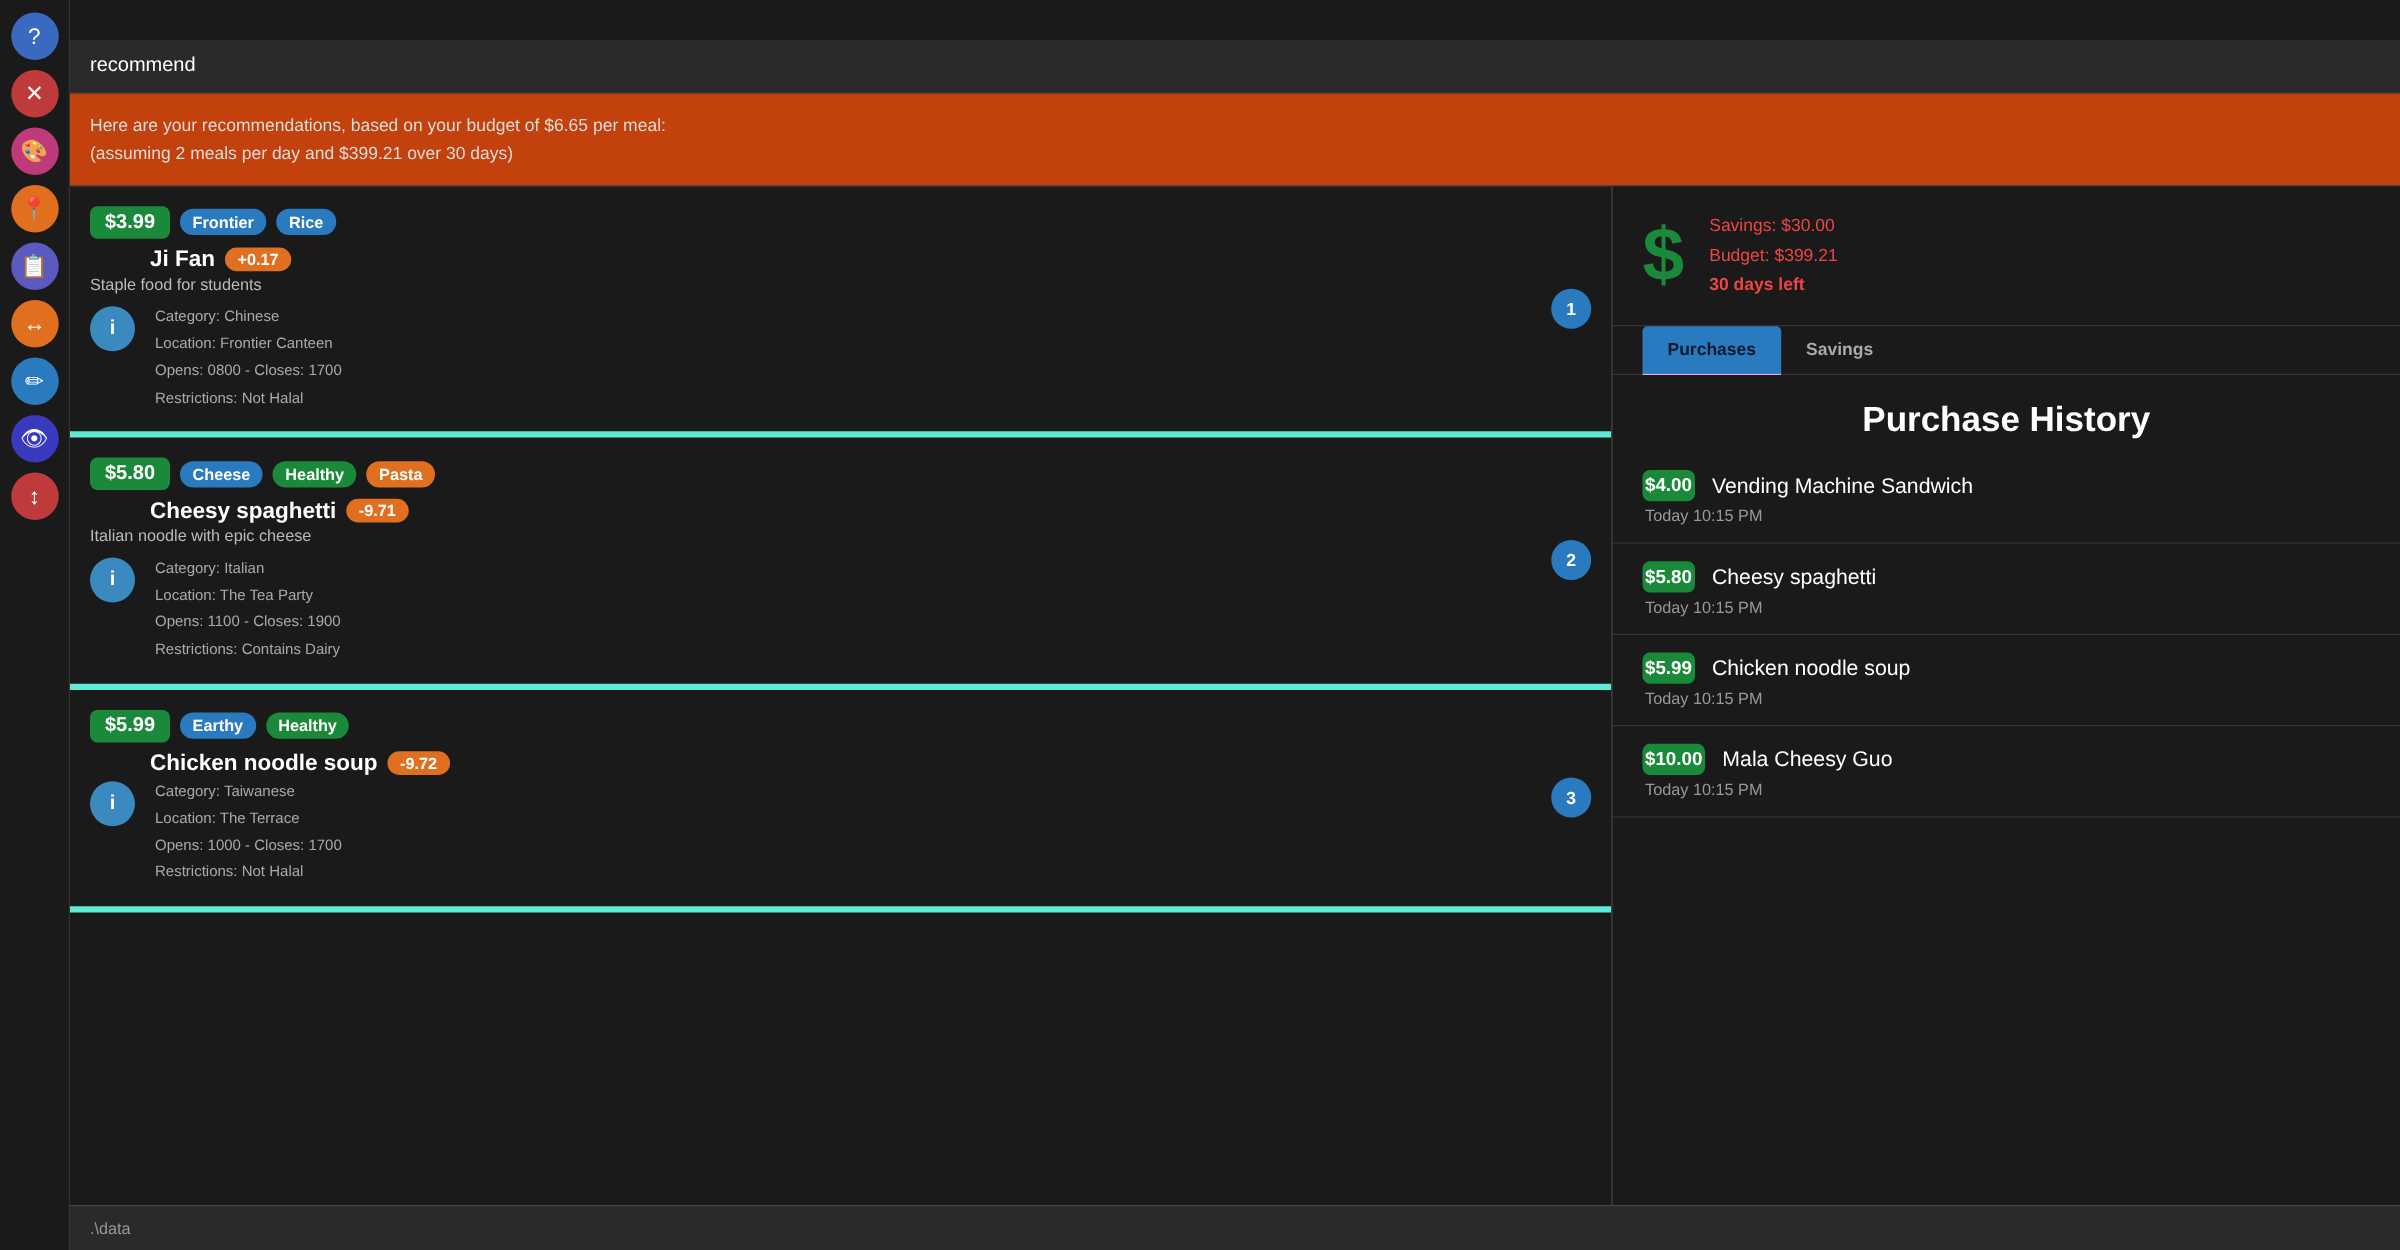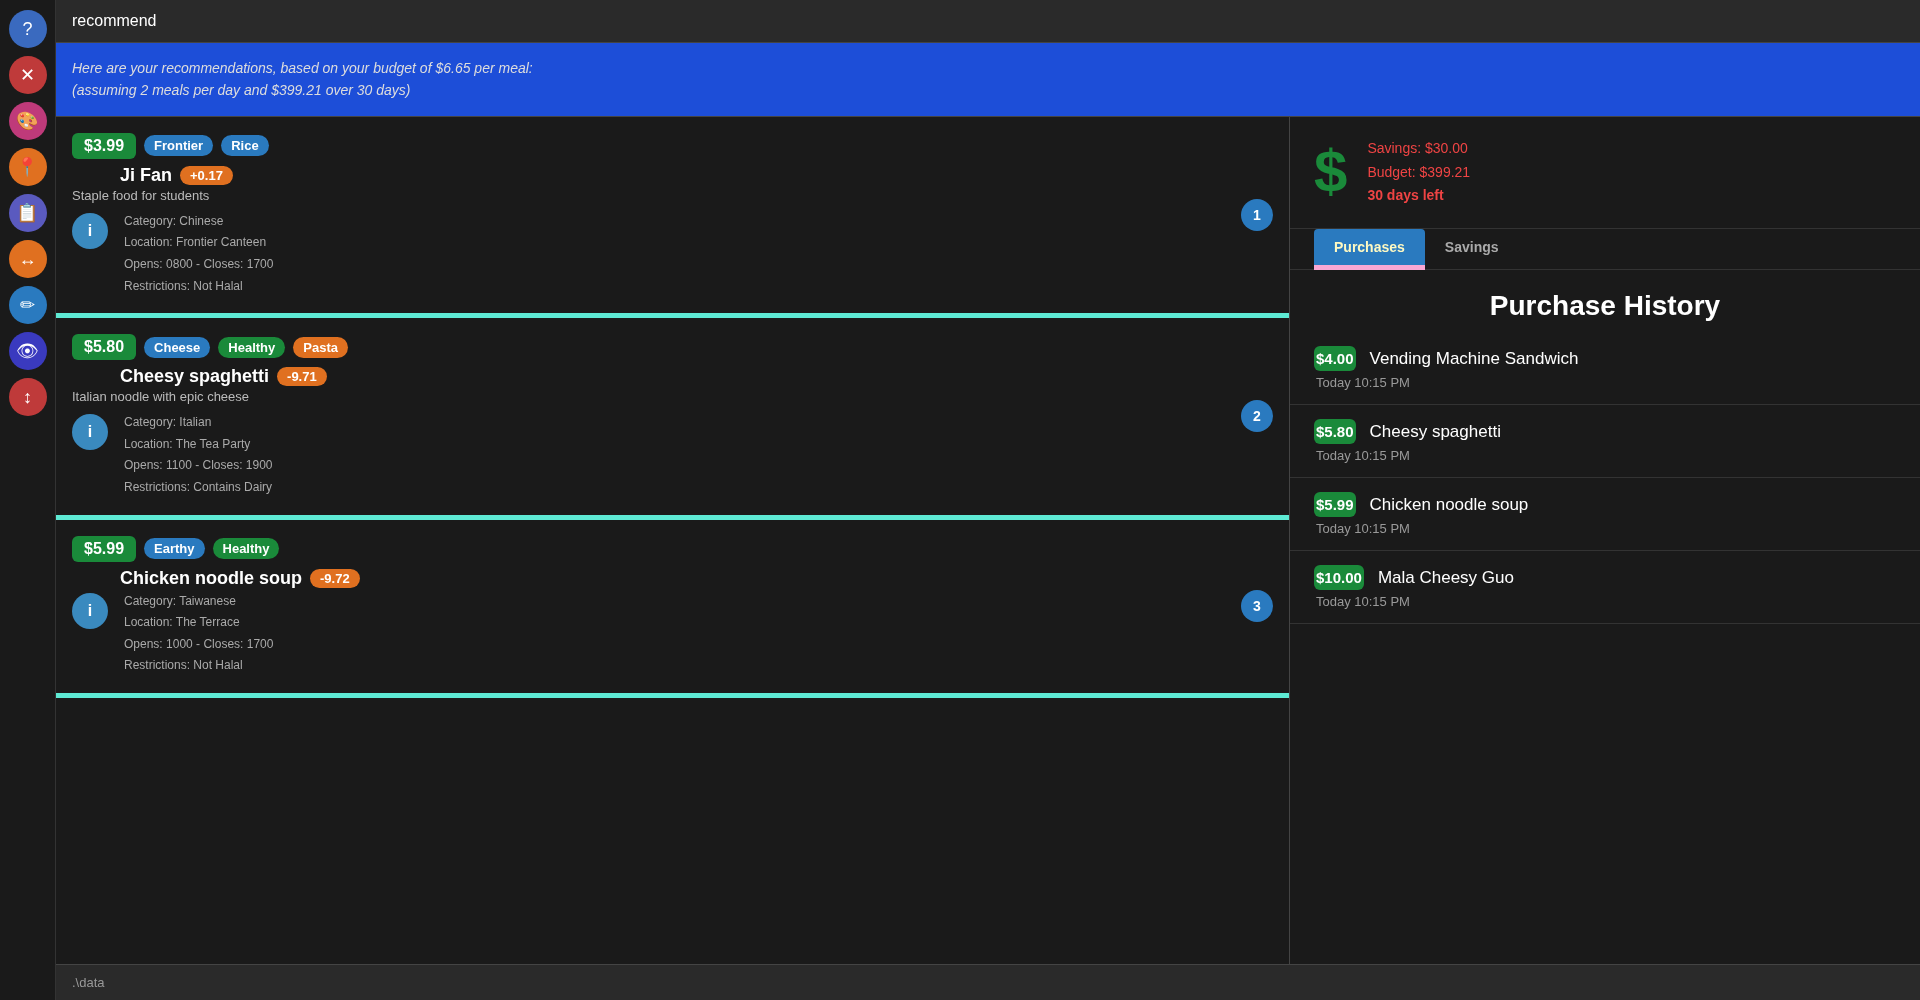--- a/index.html
+++ b/index.html
@@ -46,39 +46,39 @@
     }
 
     
     .chat-input-area {
       background: #2a2a2a;
       border-bottom: 1px solid #444;
       padding: 12px 16px;
       min-height: 40px;
       display: flex;
       align-items: center;
+      margin-top: 32px;
     }
     .chat-input {
       background: transparent;
       border: none;
       outline: none;
       color: #fff;
       font-size: 16px;
       width: 100%;
     }
 
     
     .response-area {
-      background: #1d4ed8;
+      background: #c2410c;
       padding: 14px 16px;
       border-bottom: 1px solid #444;
       font-size: 14px;
       color: #ddd;
       line-height: 1.6;
-      font-style: italic;
     }
 
     
     .content-split {
       flex: 1;
       display: flex;
       overflow: hidden;
     }
 
     
@@ -249,23 +249,23 @@
       padding: 10px 20px;
       cursor: pointer;
       font-size: 14px;
       font-weight: 600;
       color: #aaa;
       border-bottom: 3px solid transparent;
       margin-bottom: -1px;
     }
     .tab.active {
       background: #2a7abf;
-      color: #fef9c3;
+      color: #0f172a;
       border-radius: 4px 4px 0 0;
-      border-bottom: 5px solid #f9a8d4;
+      border-bottom: 1px solid #f9a8d4;
     }
 
     
     .purchase-history-title {
       font-size: 28px;
       font-weight: 700;
       text-align: center;
       padding: 20px 24px 10px;
       color: #fff;
     }

